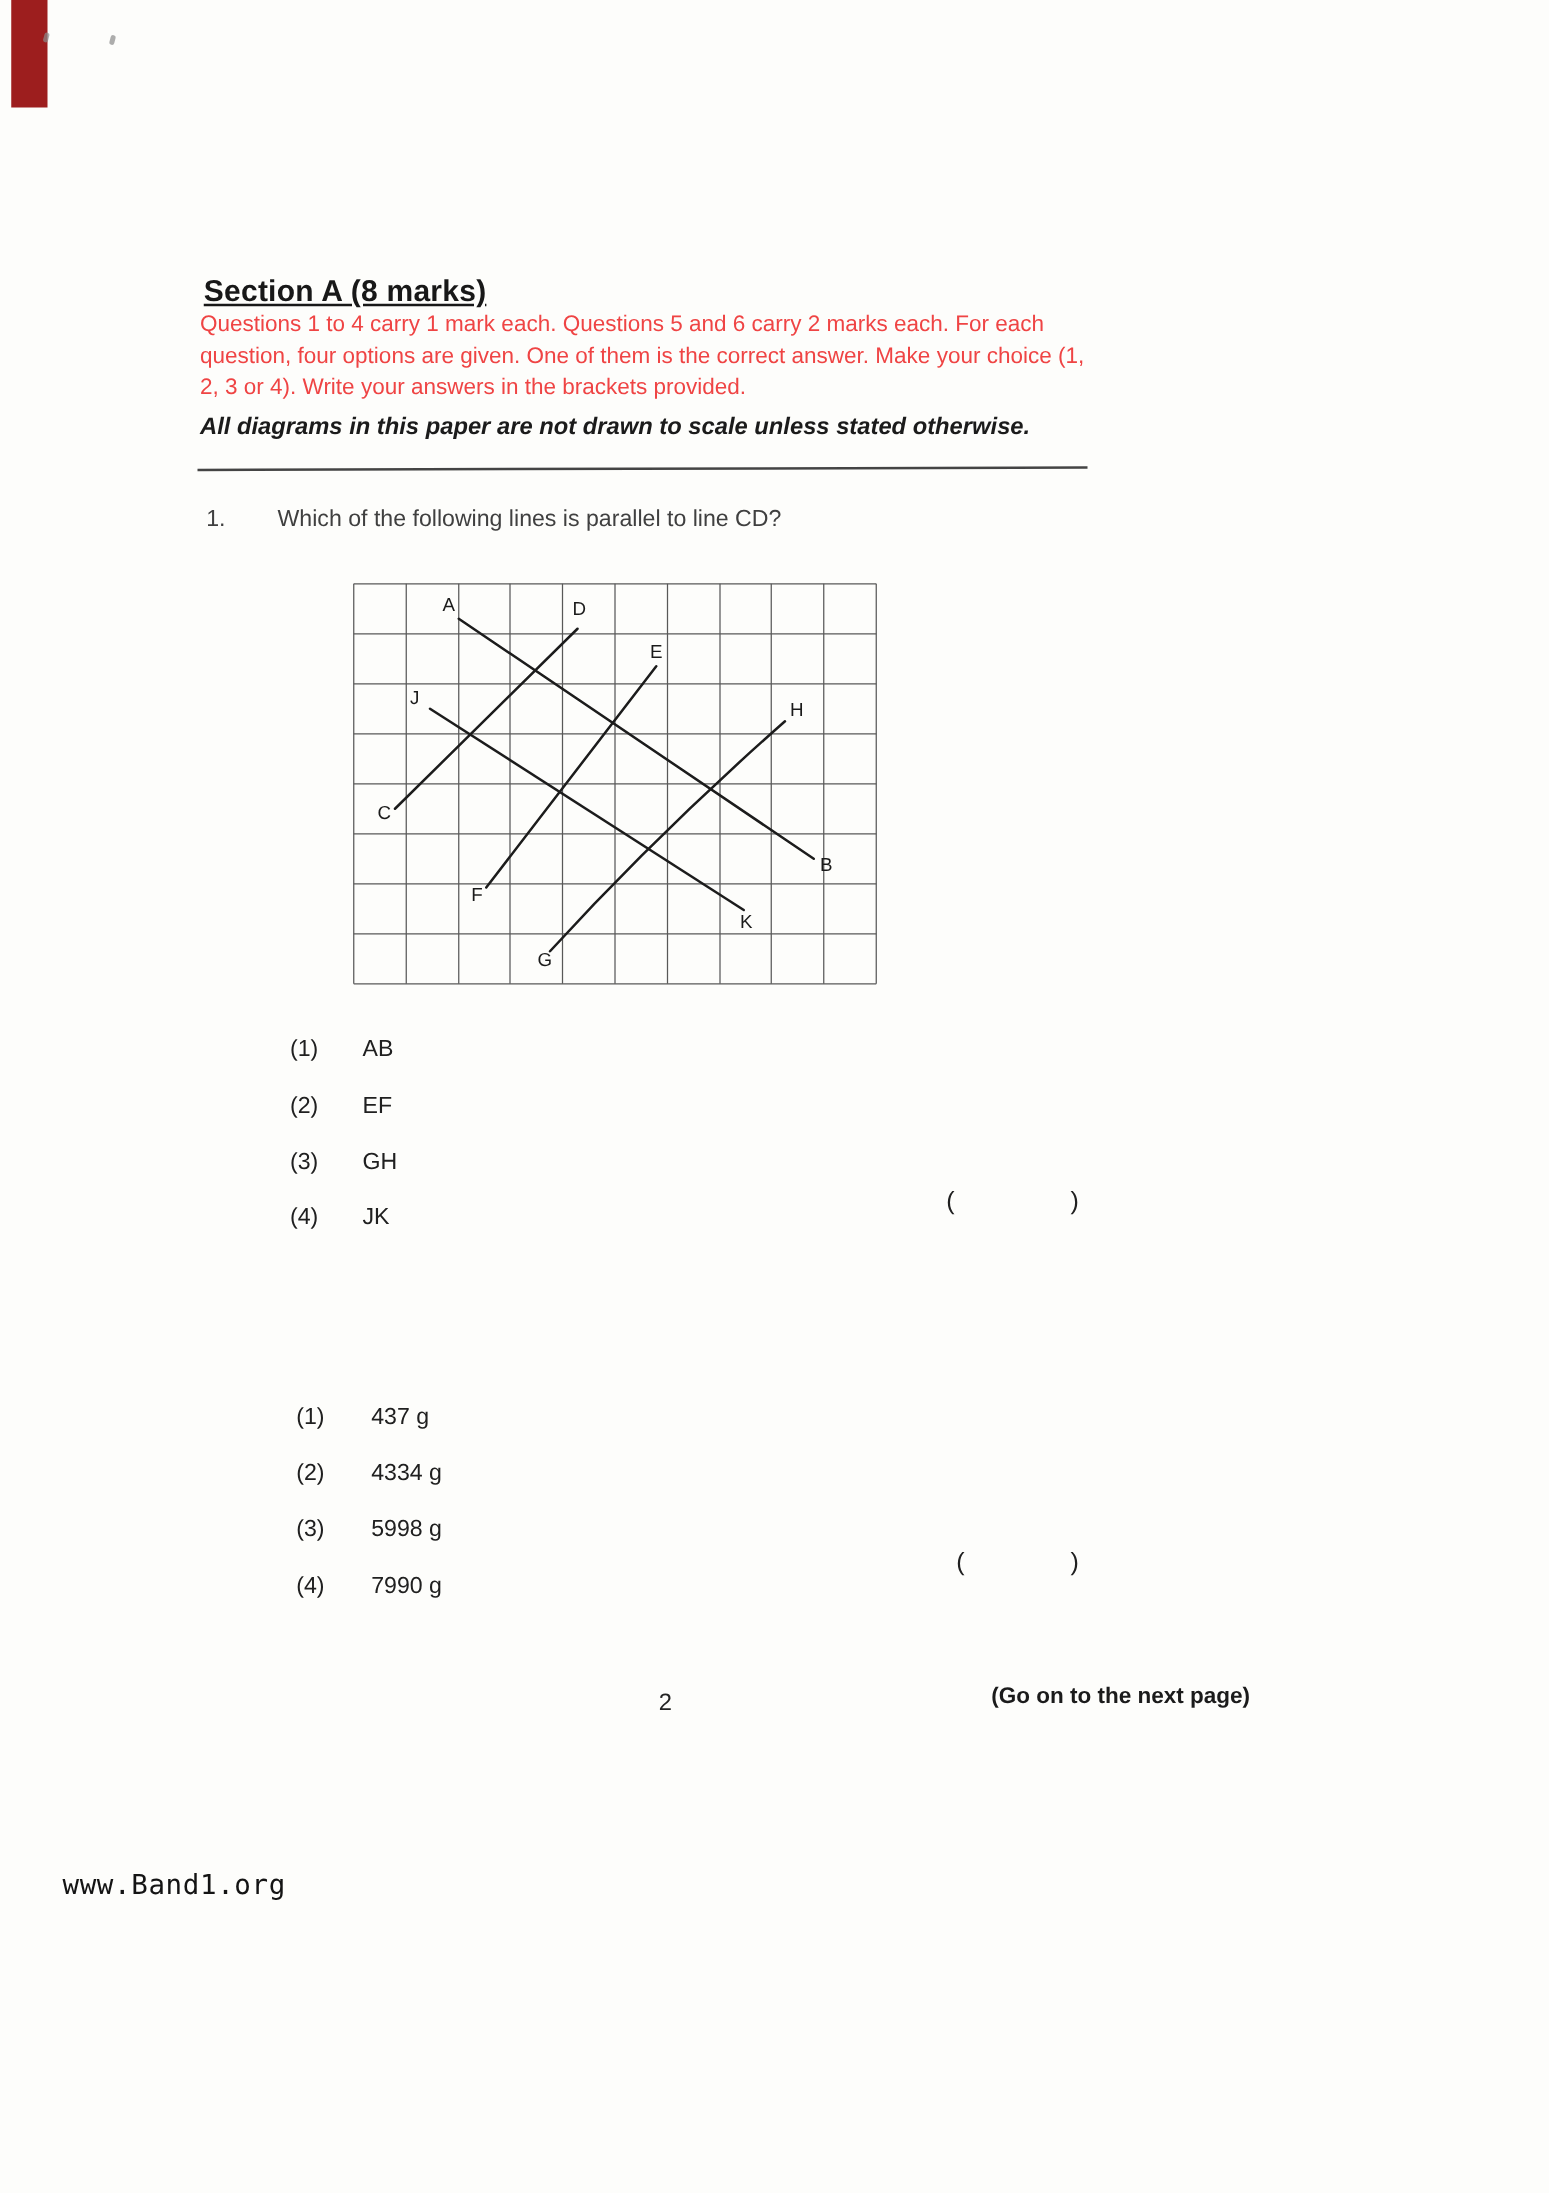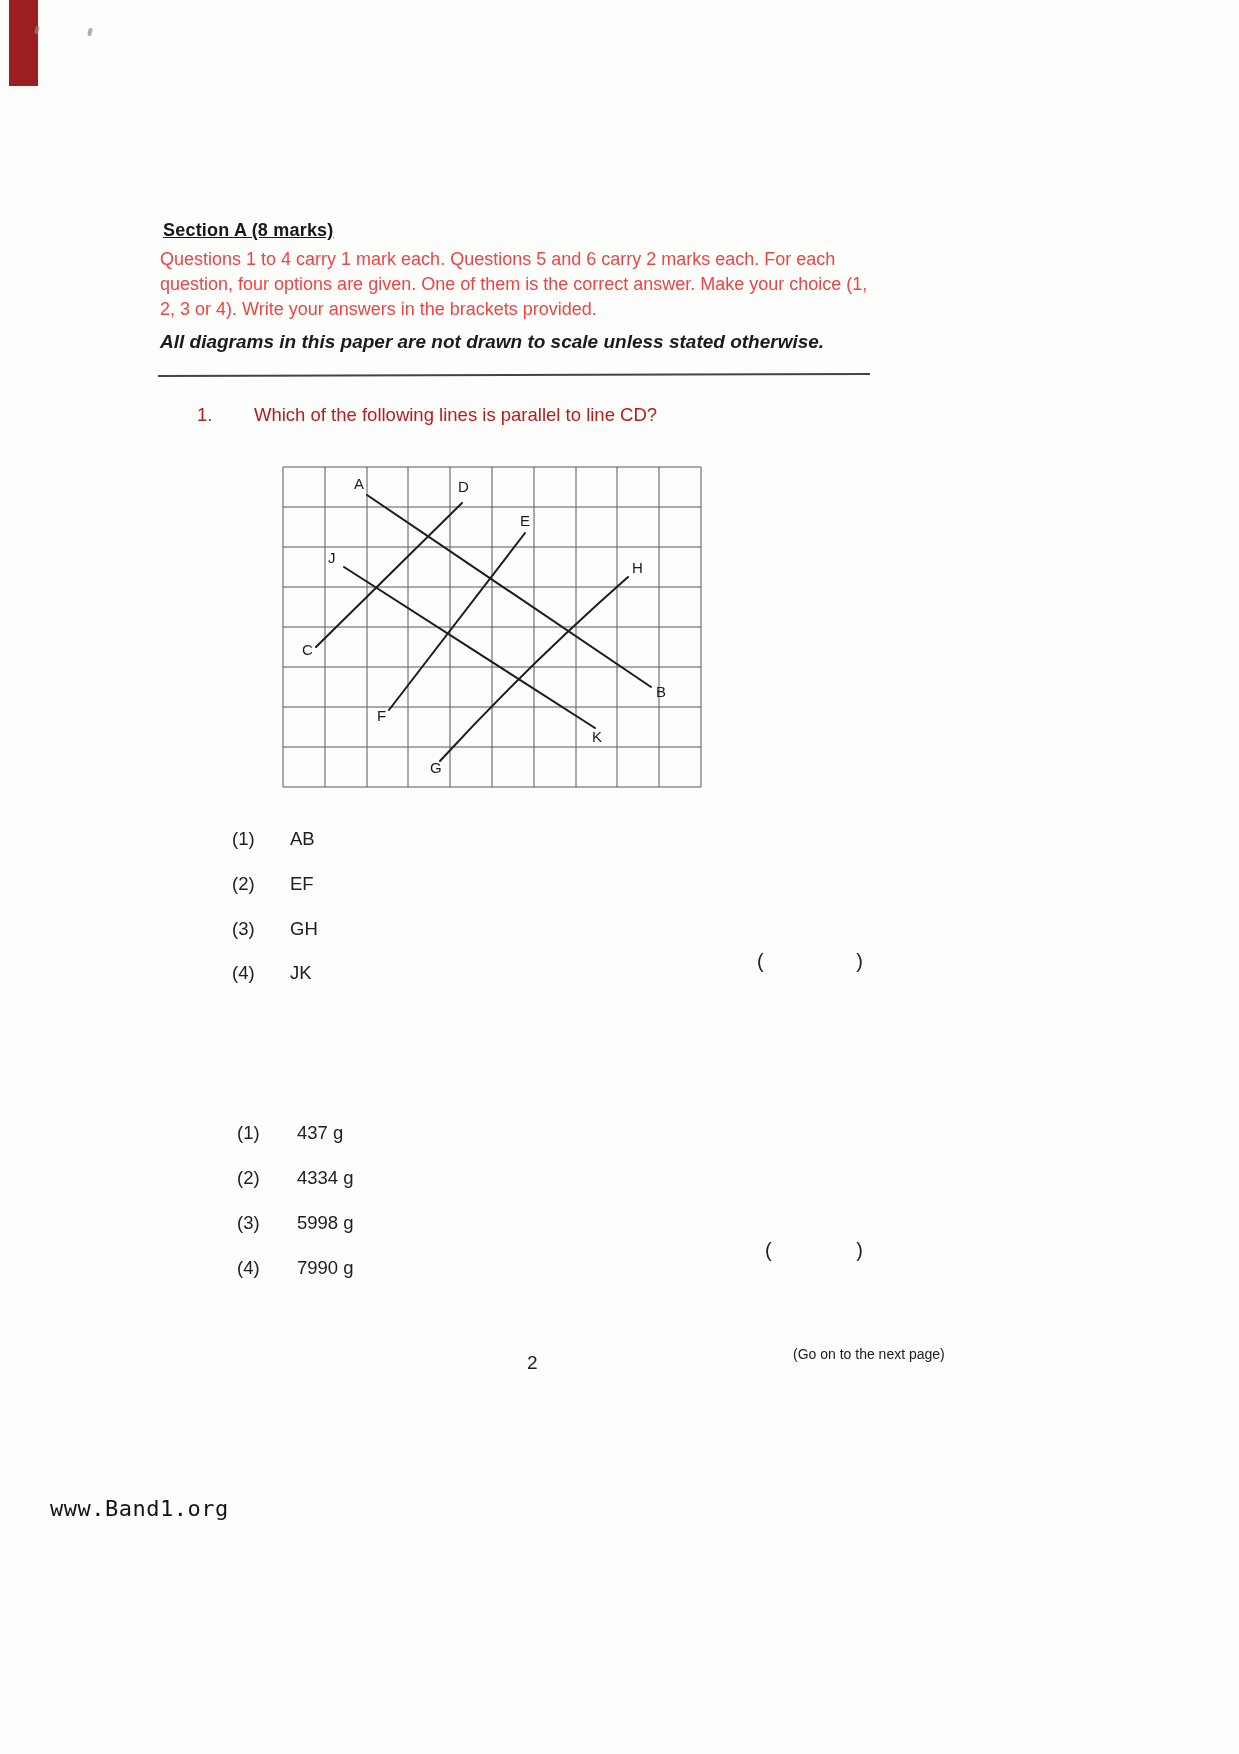--- a/index.html
+++ b/index.html
@@ -15,54 +15,54 @@
   }
 
   
   .red-mark { position: absolute; left: 9px; top: 0; width: 29px; height: 86px; background: #9d1e1e; }
   .speck { position: absolute; width: 4px; height: 8px; background: #8a8a8a; border-radius: 2px; transform: rotate(14deg); opacity: .7; }
   .speck.s1 { left: 35px; top: 26px; }
   .speck.s2 { left: 88px; top: 28px; }
 
   .sec-title {
     position: absolute; left: 163px; top: 220px; margin: 0;
-    font-size: 18px; font-weight: bold; text-decoration: underline; letter-spacing: .2px; color: #181818;
+    font-size: 24px; font-weight: bold; text-decoration: underline; letter-spacing: .2px; color: #181818;
   }
   .instructions {
     position: absolute; left: 160px; top: 247px; width: 726px; margin: 0;
     font-size: 18px; line-height: 25px; color: #ef4444;
   }
   .scale-note {
     position: absolute; left: 160px; top: 331px; margin: 0;
     font-size: 19px; font-weight: bold; font-style: italic; color: #1b1b1b; text-align: right;
   }
   .divider {
     position: absolute; left: 158px; top: 374px; width: 712px; height: 0;
     border-top: 2.5px solid #303030; transform: rotate(-0.15deg); opacity: .9;
   }
 
-  .qhead { position: absolute; font-size: 18.5px; color: #b91c1c; white-space: nowrap; margin-left: 32px; }
+  .qhead { position: absolute; font-size: 18.5px; color: #404040; white-space: nowrap; }
   .qnum { display: inline-block; }
 
   .diagram { position: absolute; left: 282px; top: 465px; width: 422px; height: 326px; }
 
   .opt { position: absolute; display: flex; font-size: 18.5px; color: #202020; }
   .opt .opt-label { flex: 0 0 auto; }
   .q1opt { left: 232px; }
   .q1opt .opt-label { width: 58px; }
   .q2opt { left: 237px; }
   .q2opt .opt-label { width: 60px; }
 
   .bracket {
     position: absolute; display: flex; justify-content: space-between;
     font-size: 20px; color: #202020;
   }
 
   .page-number { position: absolute; left: 527px; top: 1352px; font-size: 19px; color: #232323; }
-  .continuation { position: absolute; left: 793px; top: 1346px; font-size: 14px; font-weight: normal; color: #1b1b1b; }
+  .continuation { position: absolute; left: 793px; top: 1346px; font-size: 18px; font-weight: bold; color: #1b1b1b; }
   .watermark {
     position: absolute; left: 50px; top: 1496px;
     font-family: "DejaVu Sans Mono", "Liberation Mono", monospace;
     font-size: 22px; letter-spacing: .5px; color: #141414; text-align: right;
   }
 
   svg text { font-family: "Liberation Sans", sans-serif; font-size: 15px; fill: #1a1a1a; }
 </style>
 </head>
 <body>

